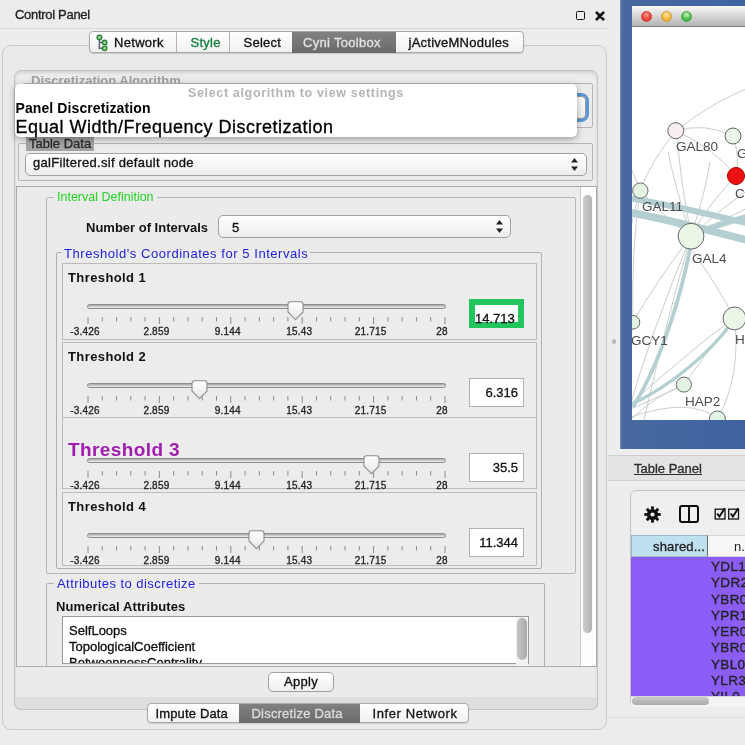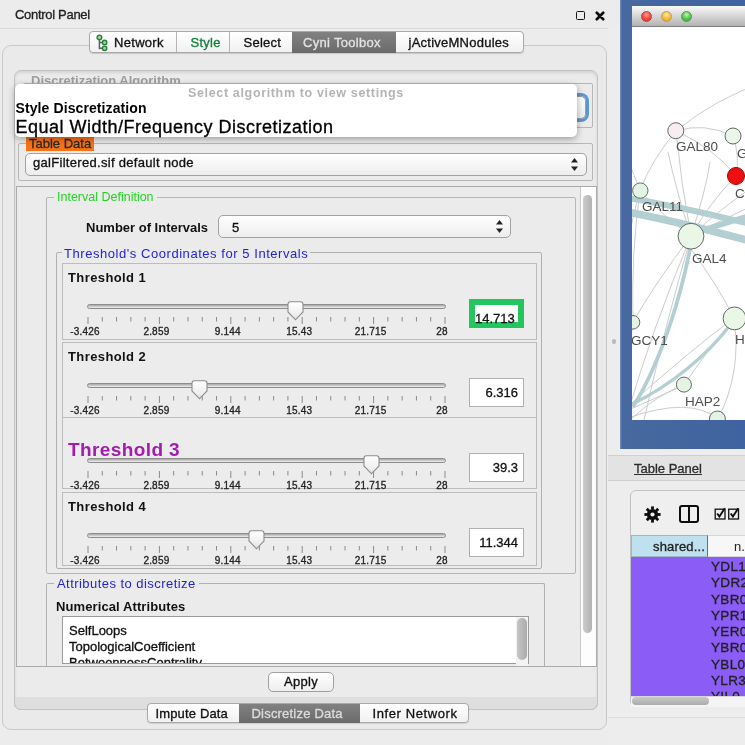--- a/index.html
+++ b/index.html
@@ -38,21 +38,21 @@
 <div class="abs st" style="left:243.5px;top:35px;font-size:13px;letter-spacing:0.25px;color:#111;">Select</div>
 <div class="abs st" style="left:303px;top:35px;font-size:13px;letter-spacing:0.3px;color:#e2e2e2;">Cyni Toolbox</div>
 <div class="abs st" style="left:408.5px;top:35px;font-size:13px;letter-spacing:0.25px;color:#111;">jActiveMNodules</div>
 
 <div class="abs b" style="left:31px;top:73px;font-size:13px;color:#9e9e9e;">Discretization Algorithm</div>
 <div class="abs" style="left:23px;top:83px;width:570px;height:45px;border:1px solid #b6b6b6;border-radius:2px;box-sizing:border-box;"></div>
 
 <div class="abs" style="left:30px;top:96px;width:556px;height:23px;background:linear-gradient(#ffffff,#ededed);border:1px solid #9b9b9b;border-radius:5px;box-sizing:border-box;box-shadow:0 0 0 3px #5a97d5;"></div>
 
 <div class="abs" style="left:18px;top:143px;width:575px;height:38px;border:1px solid #b6b6b6;border-radius:2px;box-sizing:border-box;"></div>
-<div class="abs st" style="left:26px;top:136px;font-size:13px;color:#2a2a2a;background:#f97316;padding:0 3px;">Table Data</div>
+<div class="abs st" style="left:26px;top:136px;font-size:13px;color:#2a2a2a;background:#a3a3a3;padding:0 3px;">Table Data</div>
 <div class="abs" style="left:25px;top:153px;width:562px;height:23px;background:linear-gradient(#ffffff,#ededed);border:1px solid #a2a2a2;border-radius:5px;box-sizing:border-box;"></div>
 <div class="abs st" style="left:33px;top:155px;font-size:13px;letter-spacing:0.3px;color:#111;">galFiltered.sif default node</div>
 <svg class="abs" style="left:570px;top:157px;" width="9" height="15" viewBox="0 0 9 15">
   <path d="M4.5 1 L8 5.5 L1 5.5 Z" fill="#222"></path>
       <path d="M4.5 14 L8 9.5 L1 9.5 Z" fill="#222"></path>
 </svg>
 
 <div class="abs" style="left:16px;top:186px;width:581px;height:481px;background:#ebebeb;border:1px solid #ababab;box-sizing:border-box;"></div>
 
 <div class="abs" style="left:580px;top:187px;width:16px;height:479px;background:#fdfdfd;border-left:1px solid #c9c9c9;box-sizing:border-box;"></div>
@@ -209,21 +209,21 @@
       <svg class="abs" style="left:362.5238655890027px;top:455px;" width="17" height="20" viewBox="0 0 17 20">
      <path d="M1 11 L1 3.2 Q1 0.8 3.4 0.8 L13.6 0.8 Q16 0.8 16 3.2 L16 11 L8.5 18.8 Z" fill="url(#gth)" stroke="#8c8c8c" stroke-width="1.1"></path>
      <defs>
           <linearGradient id="gth" x1="0" y1="0" x2="0" y2="1">
             <stop offset="0" stop-color="#ffffff"></stop>
             <stop offset="0.75" stop-color="#ededed"></stop>
             <stop offset="1" stop-color="#d5d5d5"></stop>
           </linearGradient>
         </defs>
    </svg>
-      <div class="abs" style="left:469px;top:453px;width:55px;height:29px;background:#ffffff;border:1px solid #b0b0b0;box-sizing:border-box;font-size:13px;color:#111;text-align:right;line-height:27px;padding-right:5px;-webkit-text-stroke-width:0.3px;">39.3</div>
+      <div class="abs" style="left:469px;top:453px;width:55px;height:29px;background:#ffffff;border:1px solid #b0b0b0;box-sizing:border-box;font-size:13px;color:#111;text-align:right;line-height:27px;padding-right:5px;-webkit-text-stroke-width:0.3px;">35.5</div>
       <div class="abs" style="left:62px;top:492px;width:475px;height:74px;background:#ececec;border:1px solid #bcbcbc;box-sizing:border-box;"></div>
       <div class="abs b" style="left:68px;top:499px;font-size:13px;letter-spacing:0.4px;color:#111;">Threshold 4</div>
       <div class="abs" style="left:87px;top:532.5px;width:359px;height:5px;background:linear-gradient(#a6a6a6,#f0f0f0);border:1px solid #8d8d8d;border-radius:3px;box-sizing:border-box;"></div>
       <svg class="abs" style="left:0;top:0;pointer-events:none;" width="600" height="760" viewBox="0 0 600 760">
         <line x1="88" y1="546" x2="88" y2="553" stroke="#8a8a8a" stroke-width="1"></line>
         <line x1="102.28" y1="546" x2="102.28" y2="550.5" stroke="#8a8a8a" stroke-width="1"></line>
         <line x1="116.56" y1="546" x2="116.56" y2="550.5" stroke="#8a8a8a" stroke-width="1"></line>
         <line x1="130.84" y1="546" x2="130.84" y2="550.5" stroke="#8a8a8a" stroke-width="1"></line>
         <line x1="145.12" y1="546" x2="145.12" y2="550.5" stroke="#8a8a8a" stroke-width="1"></line>
         <line x1="159.4" y1="546" x2="159.4" y2="553" stroke="#8a8a8a" stroke-width="1"></line>
@@ -394,14 +394,14 @@
   <div style="position:absolute;left:77px;top:0;width:120px;height:22px;background:#f7f7f7;border:1px solid #d6d6d6;border-left:none;box-sizing:border-box;font-size:13px;color:#222;padding-left:26px;line-height:21px;">n...</div>
   <div class="st" style="position:absolute;left:80px;top:24px;font-size:13.5px;letter-spacing:0.35px;line-height:16.3px;color:#222;">YDL1<br>YDR2<br>YBR0<br>YPR1<br>YER0<br>YBR0<br>YBL0<br>YLR3<br>YIL0</div>
 </div>
 <div class="abs" style="left:631px;top:696px;width:114px;height:11px;background:#f4f4f4;border-top:1px solid #d8d8d8;box-sizing:border-box;"></div>
 <div class="abs" style="left:632px;top:697px;width:77px;height:8px;background:linear-gradient(#c9c9c9,#ababab);border-radius:4px;"></div>
 
 </div>
 
 <div class="abs" style="left:15px;top:84px;width:562px;height:52.5px;background:#ffffff;border-radius:5px;box-shadow:0 2px 7px rgba(0,0,0,0.35);z-index:50;"></div>
 <div class="abs" style="left:15px;top:86px;width:562px;text-align:center;font-size:12.5px;font-weight:bold;letter-spacing:0.65px;color:#b4b4b4;z-index:51;">Select algorithm to view settings</div>
-<div class="abs b" style="left:15.5px;top:100px;font-size:14px;letter-spacing:0.1px;color:#000;z-index:51;">Style Discretization</div>
+<div class="abs b" style="left:15.5px;top:100px;font-size:14px;letter-spacing:0.1px;color:#000;z-index:51;">Panel Discretization</div>
 <div class="abs st" style="left:15.5px;top:116.5px;font-size:18px;letter-spacing:0.5px;color:#000;z-index:51;">Equal Width/Frequency Discretization</div>
 
 </body></html>

